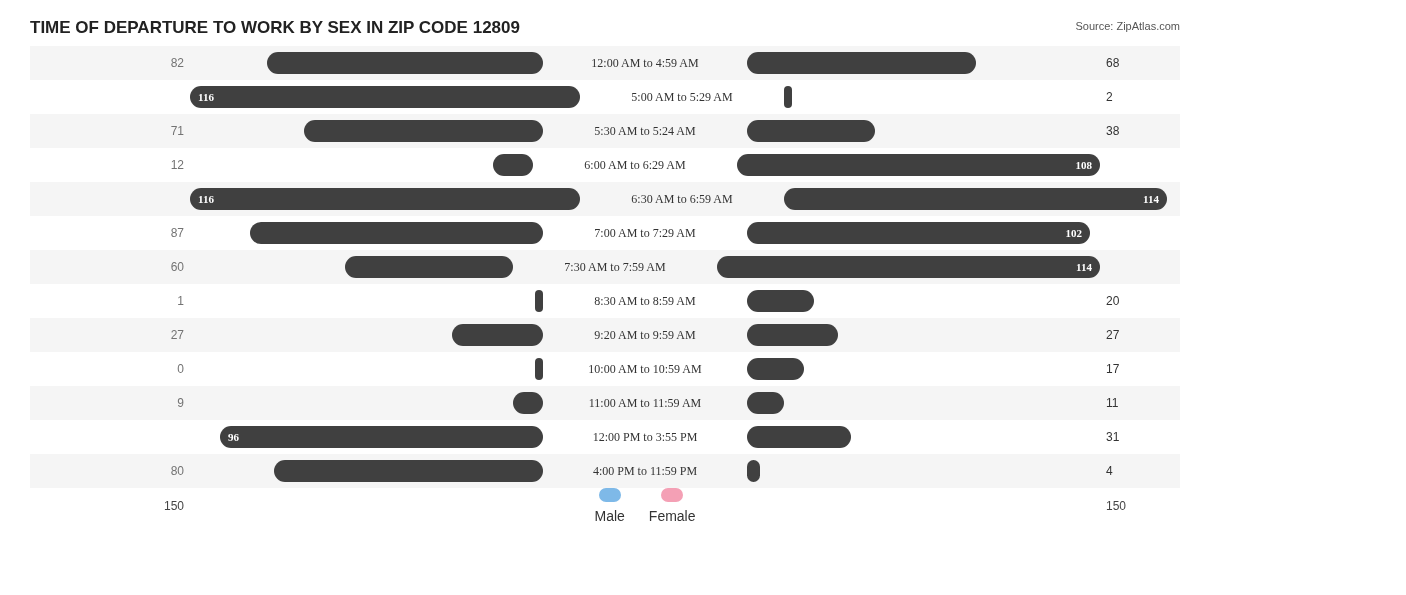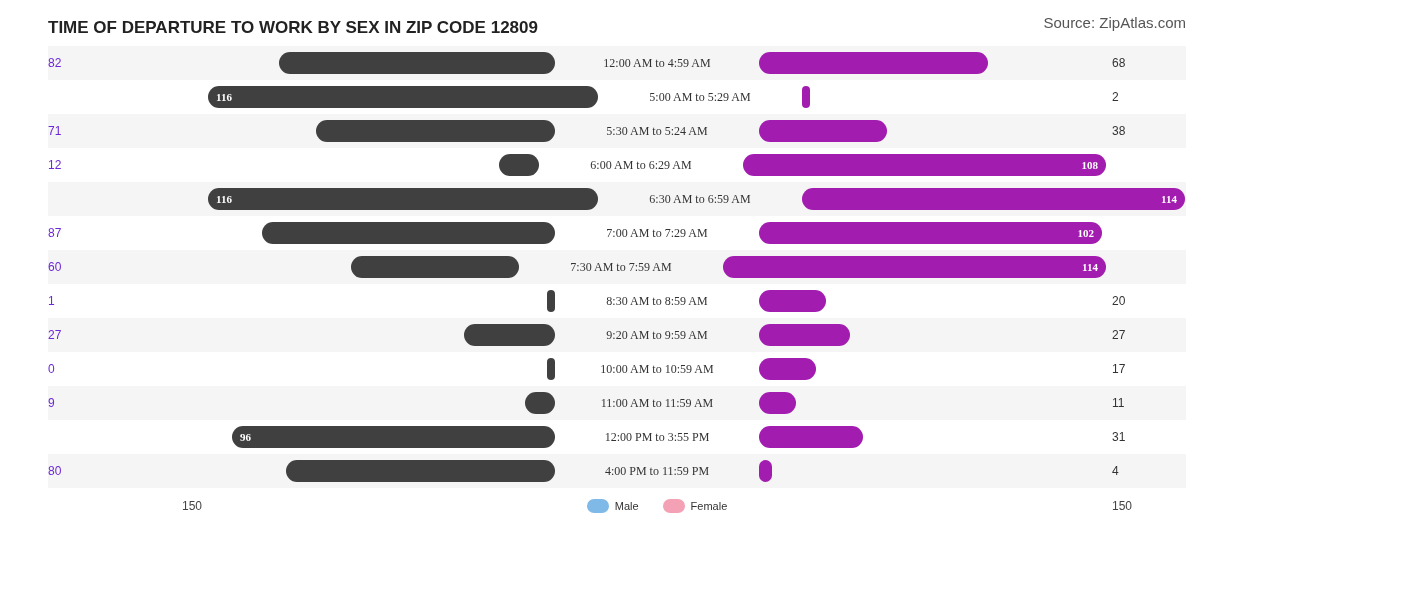--- a/index.html
+++ b/index.html
@@ -6,36 +6,35 @@
     body {
       background: #fff;
       font-family: Arial, sans-serif;
       width: 1406px;
       height: 595px;
       overflow: hidden;
     }
     .chart-container {
       width: 1210px;
       height: 595px;
-      padding: 18px 30px 40px 42px;
+      padding: 18px 30px 40px 30px;
       position: relative;
       background: #fff;
-      margin-left: 6px;
     }
     .chart-title {
       font-size: 17px;
       font-weight: 600;
       color: #222;
       margin-bottom: 4px;
     }
     .chart-source {
       position: absolute;
-      top: 14px;
+      top: 20px;
       right: 30px;
-      font-size: 15px;
+      font-size: 11px;
       color: #555;
     }
     .chart-area {
       display: flex;
       flex-direction: column;
       gap: 0px;
       margin-top: 8px;
       position: relative;
     }
     .row {
@@ -45,22 +44,23 @@
       position: relative;
     }
     .row:nth-child(odd) {
       background: #f5f5f5;
     }
     .row:nth-child(even) {
       background: #fff;
     }
     .left-val {
       width: 160px;
-      font-size: 12px;
-      color: #6d28d9;
+      text-align: right;
+      font-size: 12px;
+      color: #737373;
       padding-right: 6px;
       flex-shrink: 0;
     }
     .bars-center {
       flex: 1;
       display: flex;
       align-items: center;
       position: relative;
       height: 34px;
       font-family: Liberation Serif, serif;
@@ -86,21 +86,21 @@
       border-radius: 11px;
       display: flex;
       align-items: center;
     }
     .bar-male {
       background: #404040;
       justify-content: flex-start;
       padding-left: 8px;
     }
     .bar-female {
-      background: #a21caf;
+      background: #404040;
       justify-content: flex-end;
       padding-right: 8px;
       align-items: center;
     }
     .bar-label-inside {
       font-size: 11px;
       font-weight: 700;
       color: #fff;
     }
     .label-col {
@@ -143,22 +143,23 @@
       flex: 1;
       display: flex;
       justify-content: center;
       align-items: center;
       gap: 24px;
     }
     .legend-item {
       display: flex;
       align-items: center;
       gap: 6px;
-      font-size: 11px;
+      font-size: 14px;
       color: #333;
+      flex-direction: column;
     }
     .legend-swatch {
       width: 22px;
       height: 14px;
       border-radius: 7px;
     }
   </style>
 </head>
 <body>
 

